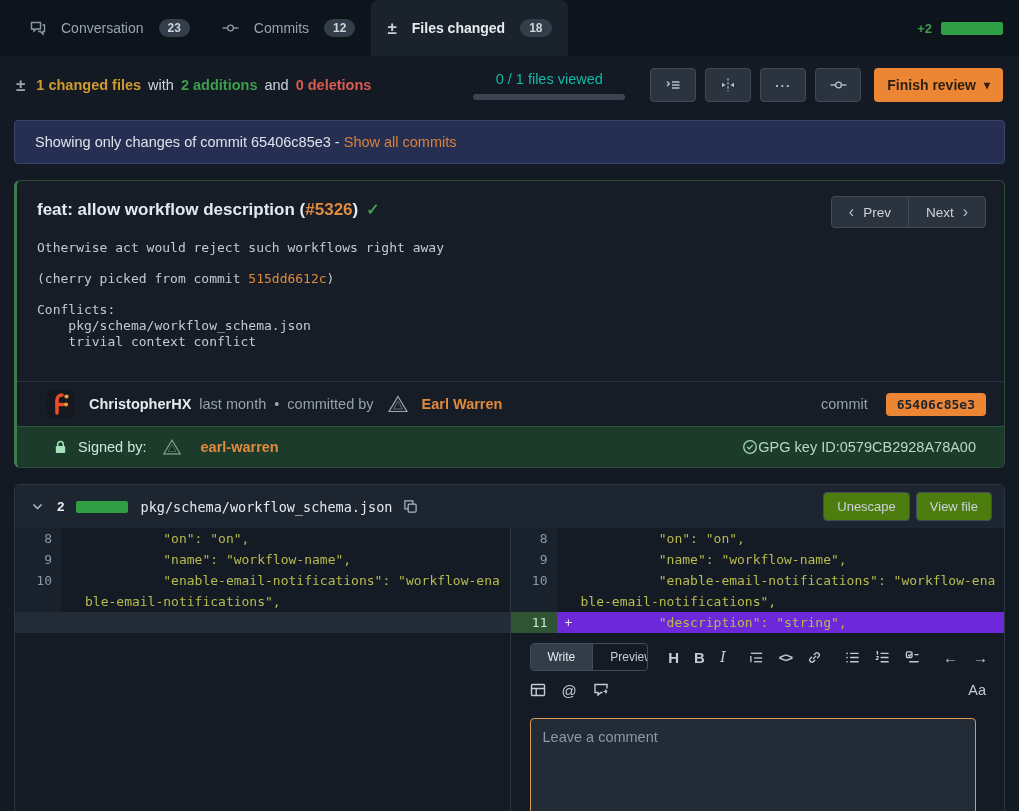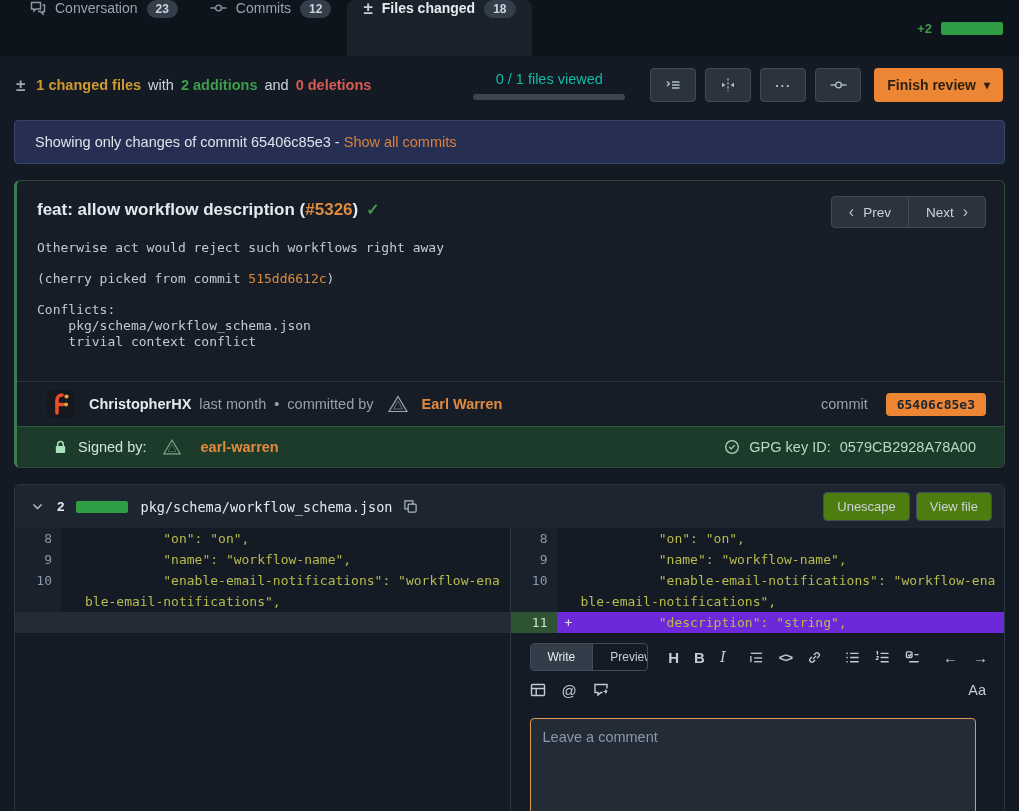--- a/index.html
+++ b/index.html
@@ -7,21 +7,21 @@
   body {
     width:1019px; height:811px; overflow:hidden;
     background:#131a23; color:#cfd6dd;
     font-family:"Liberation Sans", sans-serif;
     font-size:14px;
   }
   svg { display:block; }
 
   
   .tabbar { position:relative; display:flex; align-items:stretch; height:56px; background:#0d141b; padding-left:14px; }
-  .tab { display:flex; align-items:flex-start; gap:9px; padding:0 16px; color:#98a4b0; cursor:pointer; }
+  .tab { display:flex; align-items:center; gap:15px; padding:12px 16px; color:#98a4b0; cursor:pointer; }
   .tab .ticon { color:#8d99a5; display:flex; }
   .tab.active { background:#1a222c; border-radius:8px 8px 0 0; color:#e6ebf0; font-weight:700; }
   .tab.active .ticon { color:#c7ced5; }
   .badge { background:#343d4a; color:#ccd3da; border-radius:10px; padding:2px 9px; font-size:12px; font-weight:600; }
   .pm-glyph { font-size:17px; font-weight:700; line-height:1; }
   .hdr-diffstat { position:absolute; right:16px; top:21px; display:flex; align-items:center; gap:9px; }
   .plus2 { color:#3d9e4c; font-weight:700; font-size:13px; }
   .bar-green { width:62px; height:13px; background:#2f9e44; border-radius:2px; }
 
   
@@ -69,21 +69,21 @@
   .author-name { font-weight:700; color:#e6ebf0; cursor:pointer; }
   .dim { color:#95a1ad; }
   .tri-avatar { flex:none; margin:0 4px; }
   .committer { font-weight:700; color:#e08a3e; cursor:pointer; }
   .spacer { flex:1; }
   .hash-badge { background:#ed8634; color:#20262e; font-family:"DejaVu Sans Mono", monospace; font-size:13px;
                 font-weight:600; padding:4px 11px; border-radius:4px; margin-left:10px; cursor:pointer; }
   .cp-signed { background:#1c3b2b; border-top:1px solid #2a5a3e; padding:9px 20px 9px 36px; display:flex; align-items:center; gap:10px;
                border-radius:0 0 5px 5px; font-size:14.5px; color:#cfe6d8; }
   .signer { color:#e08a3e; font-weight:700; cursor:pointer; margin-left:4px; }
-  .gpg { margin-left:auto; display:flex; gap:9px; align-items:center; color:#b5dac4; padding-right:8px; }
+  .gpg { margin-left:auto; display:flex; align-items:center; color:#b5dac4; padding-right:8px; }
 
   
   .file-panel { margin:0 14px; border:1px solid #2c3542; border-radius:6px; background:#141b24; overflow:hidden; }
   .fp-head { background:#1d2530; padding:7px 12px 7px 14px; display:flex; align-items:center; gap:11px; }
   .fp-head .fchev { color:#b4bfca; cursor:pointer; display:flex; padding:2px; }
   .fcount { font-weight:700; font-size:13.5px; color:#e3e9ef; }
   .fbar { width:52px; height:12px; background:#2f9e44; border-radius:2px; }
   .fname { font-family:"DejaVu Sans Mono", monospace; font-size:13.5px; color:#e3e9ef; margin-left:2px; }
   .copy-ic { color:#aeb9c4; cursor:pointer; display:flex; }
   .fp-btns { margin-left:auto; display:flex; gap:6px; }

